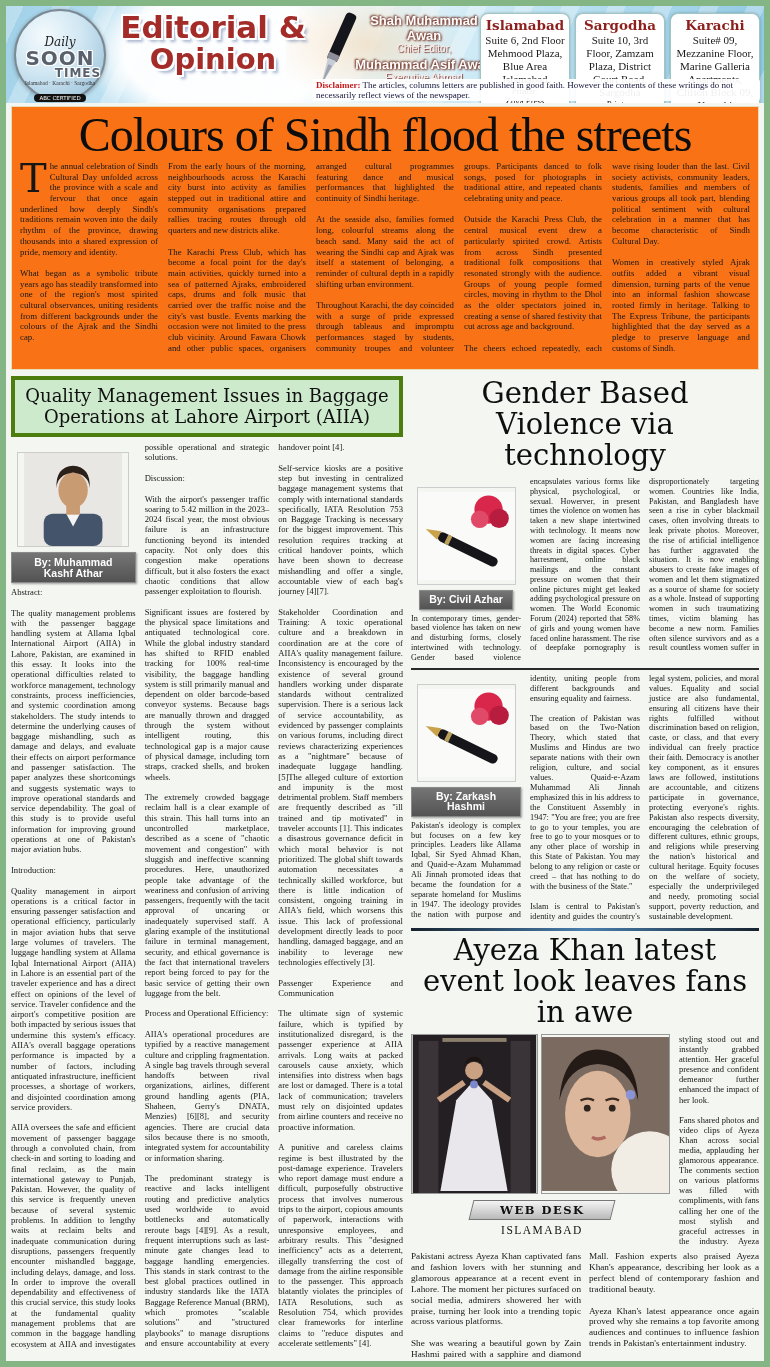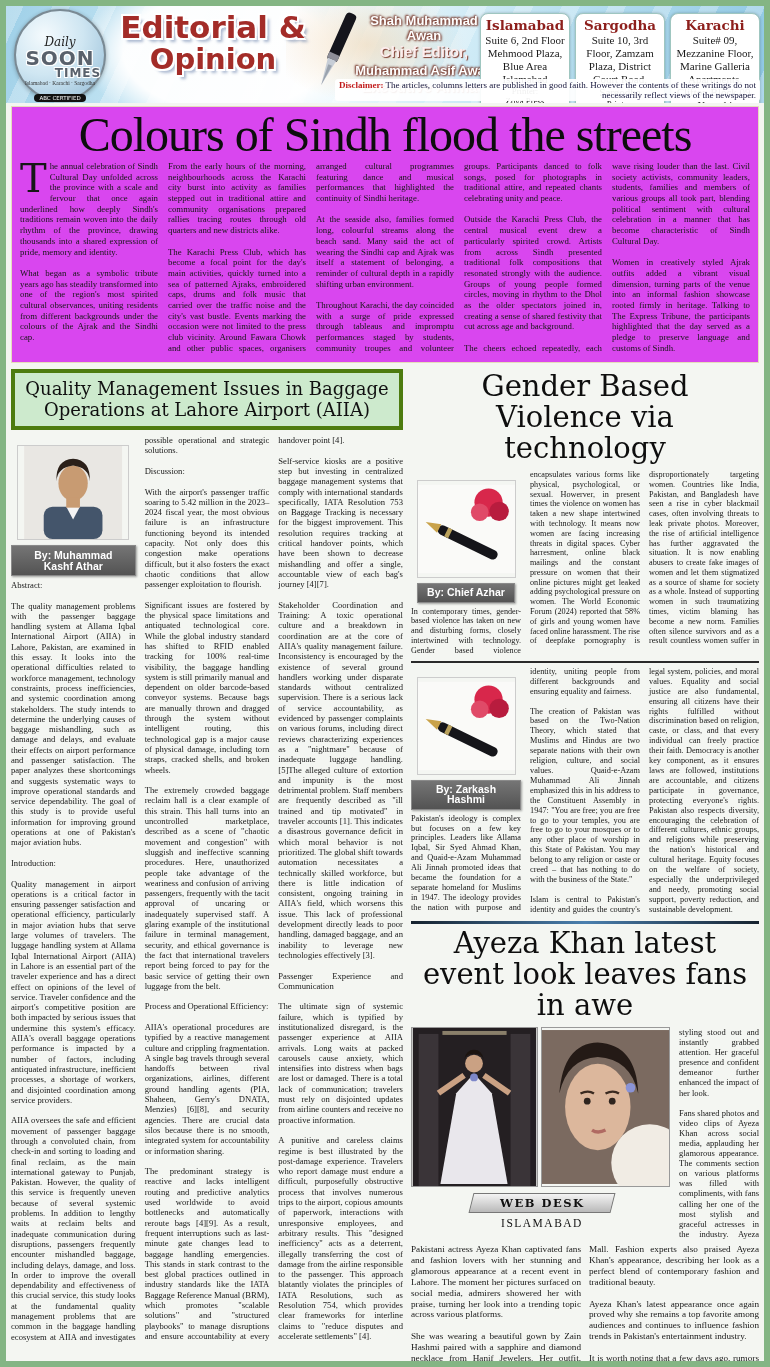--- a/index.html
+++ b/index.html
@@ -37,36 +37,36 @@
     text-shadow: -2px -2px 0 #fff, 2px -2px 0 #fff, -2px 2px 0 #fff, 2px 2px 0 #fff, 4px 4px 3px rgba(70,100,150,.45); }
   .section-title .l2 { font-size: 29px; line-height: 1.05;
     text-shadow: -2px -2px 0 #fff, 2px -2px 0 #fff, -2px 2px 0 #fff, 2px 2px 0 #fff, 4px 4px 3px rgba(70,100,150,.45); }
 
   .pen-art { position: absolute; left: 300px; top: 2px; z-index: 3; }
 
   .editors { position: absolute; left: 348px; top: 7px; width: 140px; text-align: center; z-index: 3;
     font-family: "Liberation Sans", sans-serif; }
   .editor-name { font-weight: bold; font-size: 13px; color: #fff;
     text-shadow: 1px 1px 2px #7c3b2e, -1px -1px 2px #7c3b2e, 0 0 3px rgba(90,40,30,.8); }
-  .editor-role { font-weight: bold; font-size: 15px; color: #fdeeee; margin-bottom: 3px;
+  .editor-role { font-weight: normal; font-size: 10px; color: #fdeeee; margin-bottom: 3px;
     text-shadow: 1px 1px 1px #7c3b2e; }
 
   .offices { position: absolute; right: 4px; top: 7px; display: flex; gap: 5px; width: 280px; z-index: 3; }
   .office { flex: 1; background: #fff; border: 1px solid #9fc6c0; border-radius: 8px; padding: 3px 2px;
     text-align: center; box-shadow: 0 0 3px rgba(0,0,0,.25); }
   .office-city { font-family: "DejaVu Serif", serif; font-weight: bold; font-size: 13.5px; color: #8d1f1c; }
   .office-addr { font-size: 11px; line-height: 1.18; color: #1a1a1a; margin-top: 1px; }
   .office-printer-label, .office-printer { font-size: 8.8px; line-height: 1.2; color: #1a1a1a; }
 
-  .disclaimer { position: absolute; right: 4px; bottom: 2px; left: 329px; background: rgba(255,255,255,.93);
-    border-radius: 3px; font-size: 9px; padding: 1px 4px; color: #14143a; z-index: 3; text-align: right; }
+  .disclaimer { position: absolute; right: 4px; bottom: 2px; left: 306px; background: rgba(255,255,255,.93);
+    border-radius: 3px; font-size: 9px; padding: 1px 4px; color: #14143a; z-index: 3; text-align: left; }
   .disclaimer-label { color: #c11a1a; font-weight: bold; }
 
   
-  .lead { margin: 3px 5px 0; background: #d946ef; border: 1px solid #e6ddbb; padding: 3px 8px 5px; }
+  .lead { margin: 3px 5px 0; background: #f97316; border: 1px solid #e6ddbb; padding: 3px 8px 12px; }
   .lead-headline { font-family: "Liberation Serif", serif; font-weight: normal; font-size: 48px;
     letter-spacing: -1px; text-align: center; line-height: 1.06; color: #0d0d0d; }
   .lead-body { column-count: 5; column-gap: 10px; height: 196px; overflow: hidden; font-size: 8.8px;
     line-height: 10.7px; text-align: justify; white-space: pre-line; color: #161616; }
   .lead-body::first-letter { font-size: 40px; float: left; line-height: 31px; padding: 2px 3px 0 0;
     font-family: "DejaVu Serif", serif; }
 
   
   .content { display: flex; gap: 8px; padding: 6px 5px 0; }
   .left-col { width: 392px; flex: none; }
@@ -269,21 +269,21 @@
               <rect width="110" height="100" fill="#fafaf8"></rect>
               <circle cx="80" cy="20" r="16" fill="#d8274b"></circle>
               <circle cx="92" cy="30" r="11" fill="#b81c3e"></circle>
               <circle cx="70" cy="31" r="10" fill="#e04a68"></circle>
               <g transform="rotate(26 40 60)">
                 <rect x="20" y="52" width="74" height="11" rx="5" fill="#15151a"></rect>
                 <rect x="30" y="52" width="5" height="11" fill="#b9a15c"></rect>
                 <polygon points="4,57.5 21,52 21,63" fill="#c9a24a"></polygon>
               </g>
             </svg>
-            <div class="byline-badge">By: Chief Azhar</div>
+            <div class="byline-badge">By: Civil Azhar</div>
           </div><div>In contemporary times, gender-based violence has taken on new and disturbing forms, closely intertwined with technology. Gender based violence encapsulates various forms like physical, psychological, or sexual. Howerver, in present times the violence on women has taken a new shape intertwined with technology. It means now women are facing increasing threats in digital spaces. Cyber harresment, online black mailings and the constant pressure on women that their online pictures might get leaked adding psychological pressure on women. The World Economic Forum (2024) reported that 58% of girls and young women have faced online harassment. The rise of deepfake pornography is disproportionately targeting women. Countries like India, Pakistan, and Bangladesh have seen a rise in cyber blackmail cases, often involving threats to leak private photos. Moreover, the rise of artificial intelligence has further aggravated the situation. It is now enabling abusers to create fake images of women and let them stigmatized as a source of shame for society as a whole. Instead of supporting women in such traumatizing times, victim blaming has become a new norm. Families often silence survivors and as a result countless women suffer in silence. In many conservative societies, victims often avoid reporting digital abuse due to fear of family shame or victim-blaming. Because in such societies, the family honour is tied to the dignity of women. Thus, it is high time to address this non stop digital abuse by investing in digital literacy, strong digital security laws, online safety and technology accountability.</div>
         </div>
       </article>
 
       <hr class="divider">
 
       <article>
         <div class="body-cols ideology-cols">
           <div class="photo-block">
             <svg viewBox="0 0 110 100" height="98">

